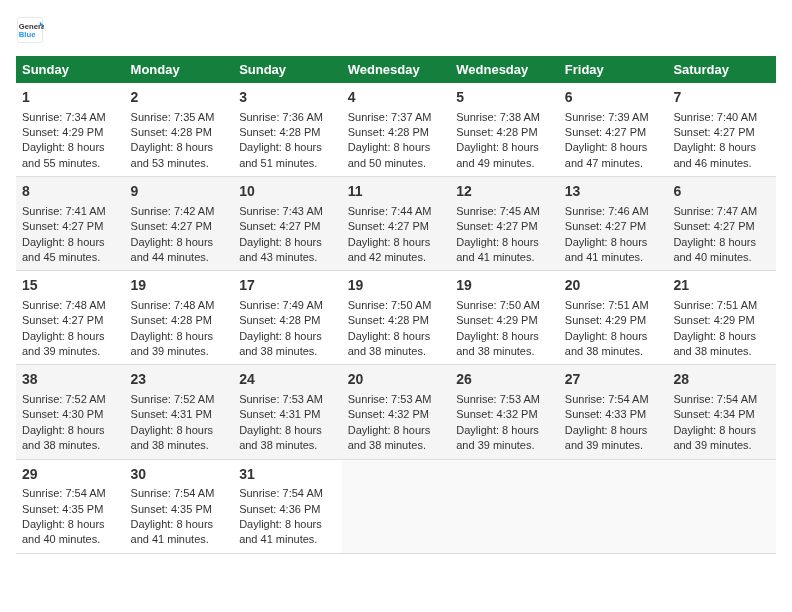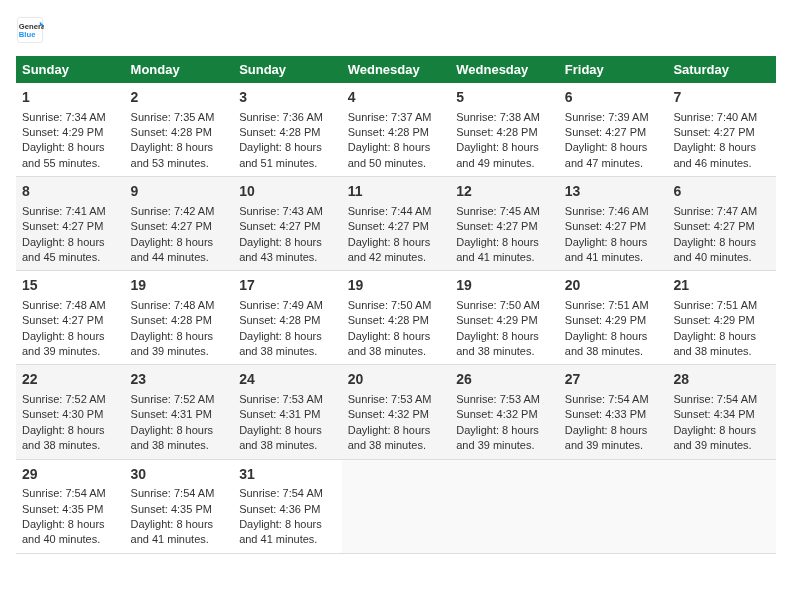--- a/index.html
+++ b/index.html
@@ -200,21 +200,21 @@
         <span class="day-num">20</span>
         <span class="day-info">Sunrise: 7:51 AM<br>Sunset: 4:29 PM<br>Daylight: 8 hours and 38 minutes.</span>
       </td>
         <td>
         <span class="day-num">21</span>
         <span class="day-info">Sunrise: 7:51 AM<br>Sunset: 4:29 PM<br>Daylight: 8 hours and 38 minutes.</span>
       </td>
       </tr>
       <tr>
         <td>
-        <span class="day-num">22</span>
+        <span class="day-num">38</span>
         <span class="day-info">Sunrise: 7:52 AM<br>Sunset: 4:30 PM<br>Daylight: 8 hours and 38 minutes.</span>
       </td>
         <td>
         <span class="day-num">23</span>
         <span class="day-info">Sunrise: 7:52 AM<br>Sunset: 4:31 PM<br>Daylight: 8 hours and 38 minutes.</span>
       </td>
         <td>
         <span class="day-num">24</span>
         <span class="day-info">Sunrise: 7:53 AM<br>Sunset: 4:31 PM<br>Daylight: 8 hours and 38 minutes.</span>
       </td>

